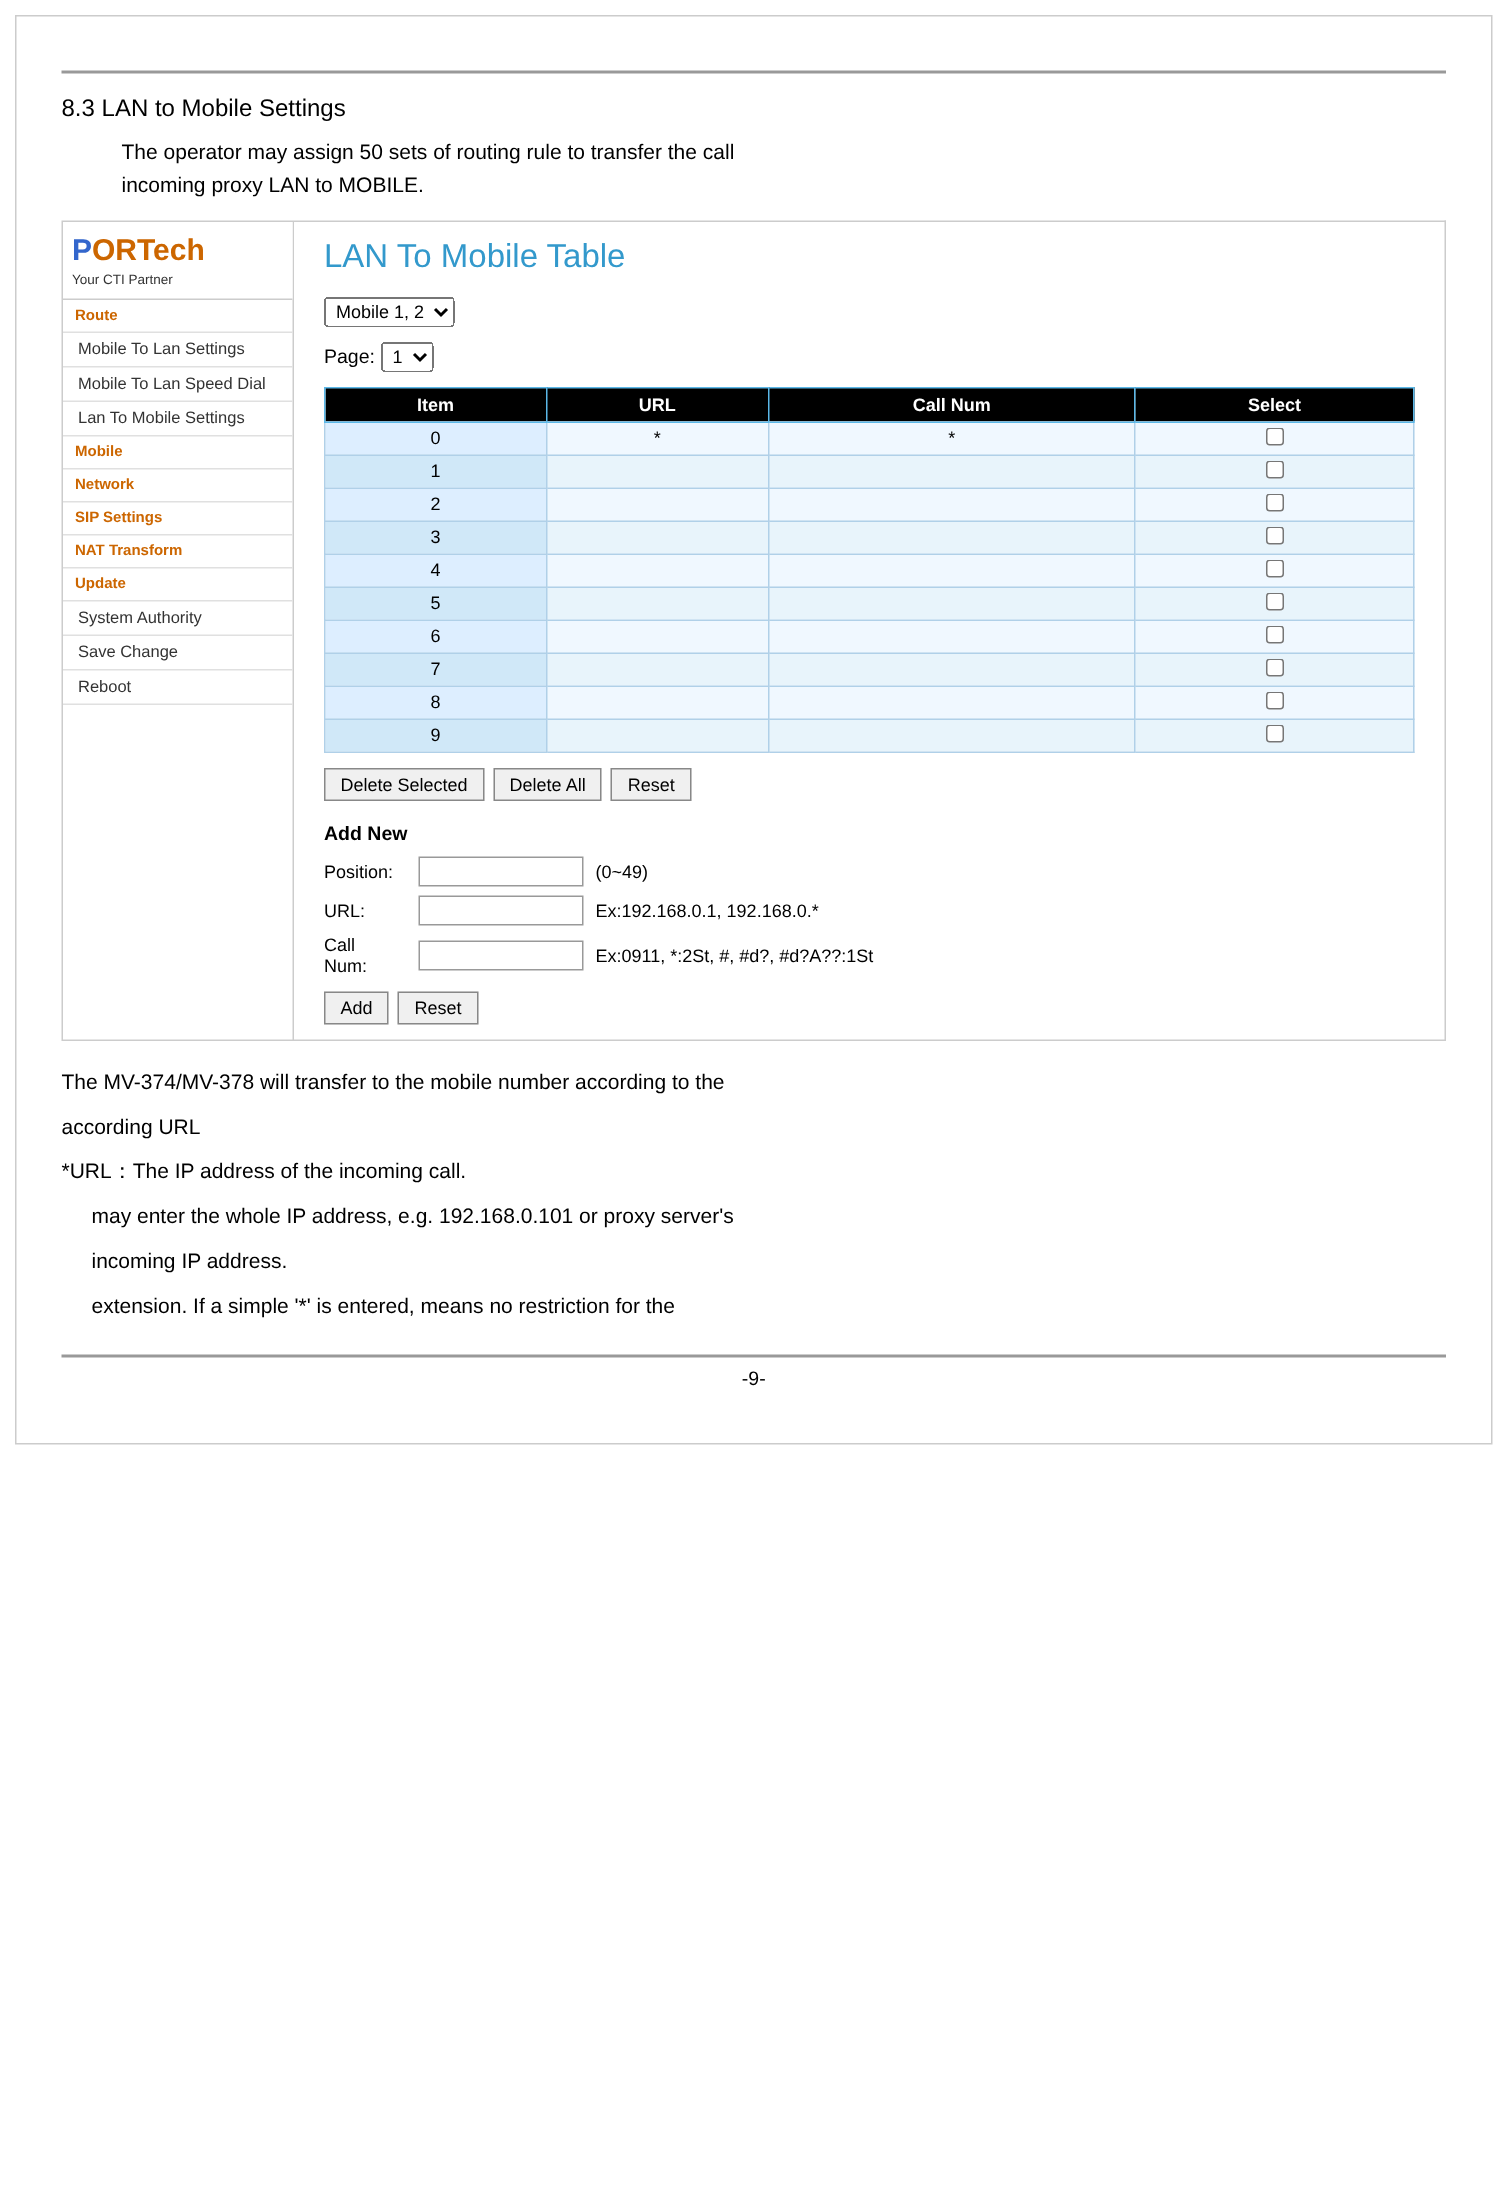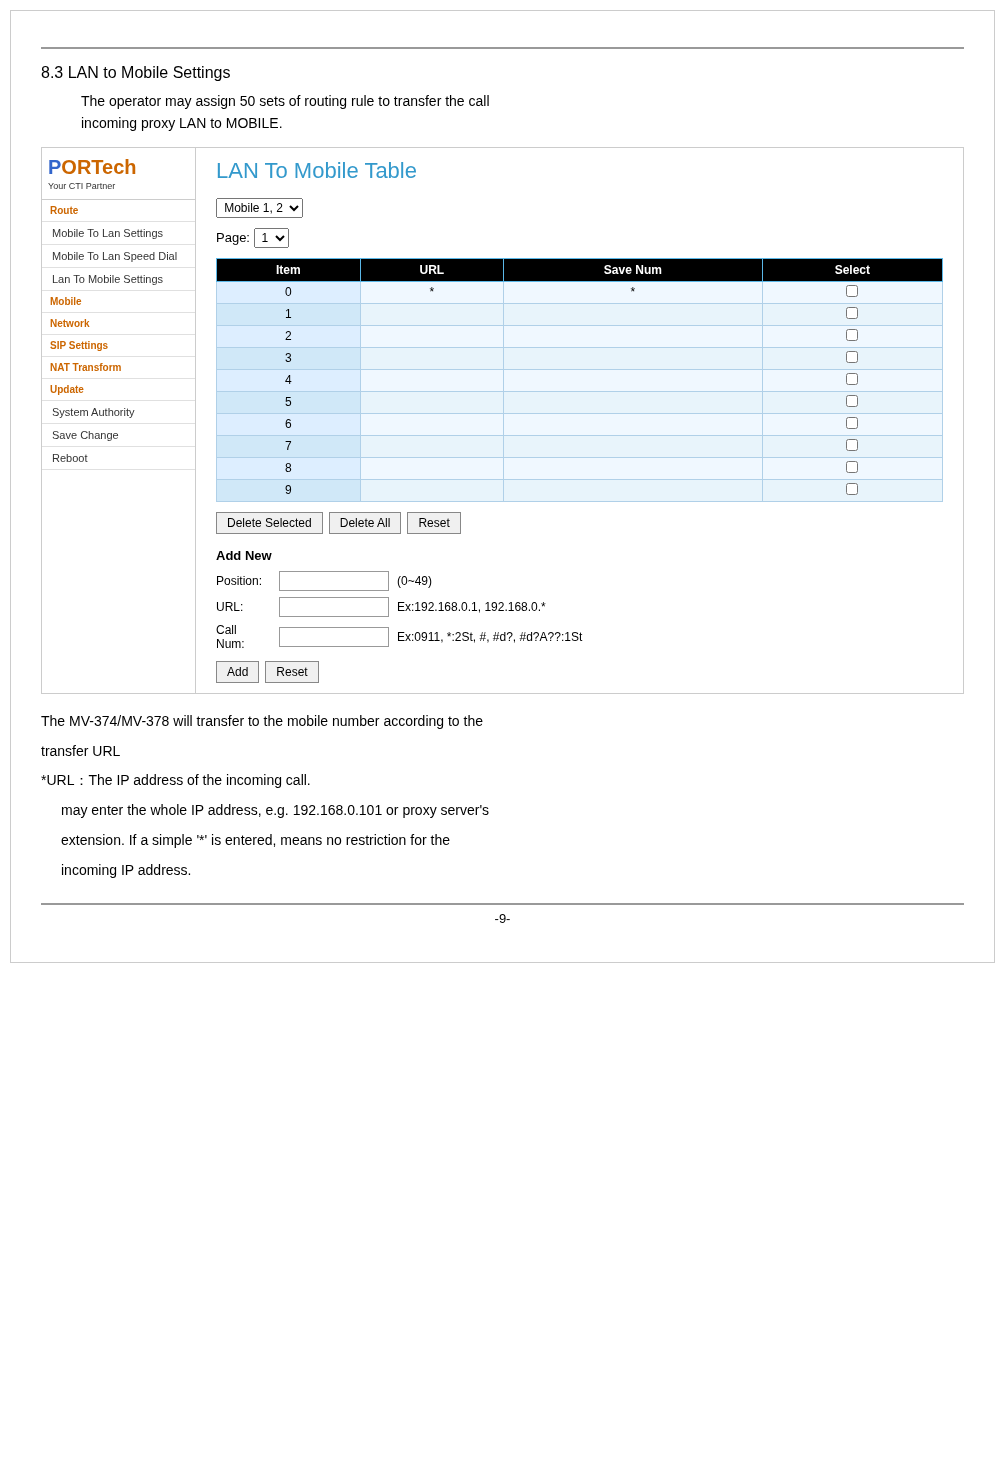--- a/index.html
+++ b/index.html
@@ -90,21 +90,20 @@
       color: #3399cc;
       margin-bottom: 14px;
       font-weight: normal;
     }
     .mobile-select-row {
       margin-bottom: 10px;
     }
     .mobile-select-row select {
       font-size: 12px;
       padding: 1px 3px;
-      text-align: center;
     }
     .page-row {
       margin-bottom: 10px;
       font-size: 13px;
     }
     .page-row select {
       font-size: 12px;
       padding: 1px 3px;
     }
     
@@ -287,21 +286,21 @@
         <select>
           <option>1</option>
         </select>
       </div>
 
       <table class="data-table">
         <thead>
           <tr>
             <th>Item</th>
             <th>URL</th>
-            <th>Save Num</th>
+            <th>Call Num</th>
             <th>Select</th>
           </tr>
         </thead>
         <tbody id="table-body">
         <tr>
               <td class="item-num">0</td>
               <td>*</td>
               <td>*</td>
               <td class="checkbox-cell"><input type="checkbox" style=""></td>
             </tr>
@@ -395,22 +394,22 @@
         <div class="form-row-buttons">
           <button class="btn">Add</button>
           <button class="btn">Reset</button>
         </div>
       </div>
     </div>
   </div>
 
   <div class="bottom-text">
     <p>The MV-374/MV-378 will transfer to the mobile number according to the</p>
-    <p>transfer URL</p>
+    <p>according URL</p>
     <p>*URL：The IP address of the incoming call.</p>
     <p class="indented">may enter the whole IP address, e.g. 192.168.0.101 or proxy server's</p>
+    <p class="indented">incoming IP address.</p>
     <p class="indented">extension. If  a  simple  '*'  is  entered,  means  no  restriction  for  the</p>
-    <p class="indented">incoming IP address.</p>
   </div>
 
   <div class="bottom-border"></div>
   <div class="page-num">-9-</div>
 </div>
 
 </body></html>

